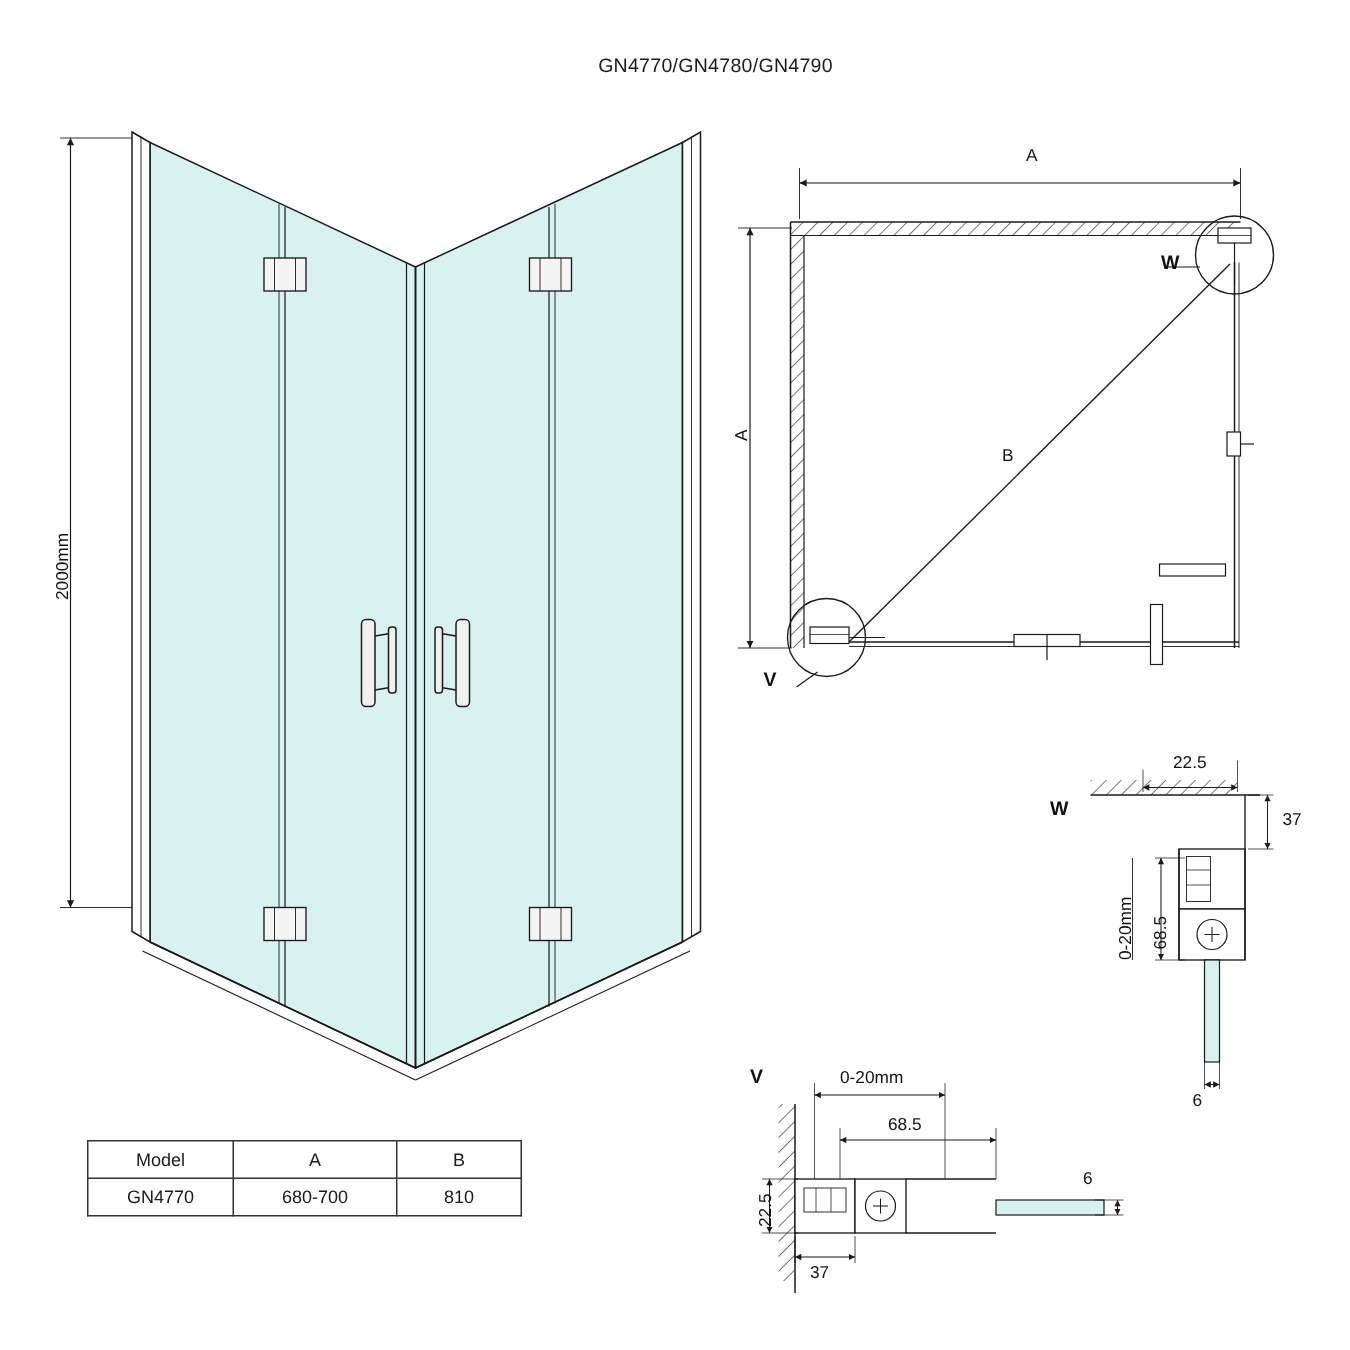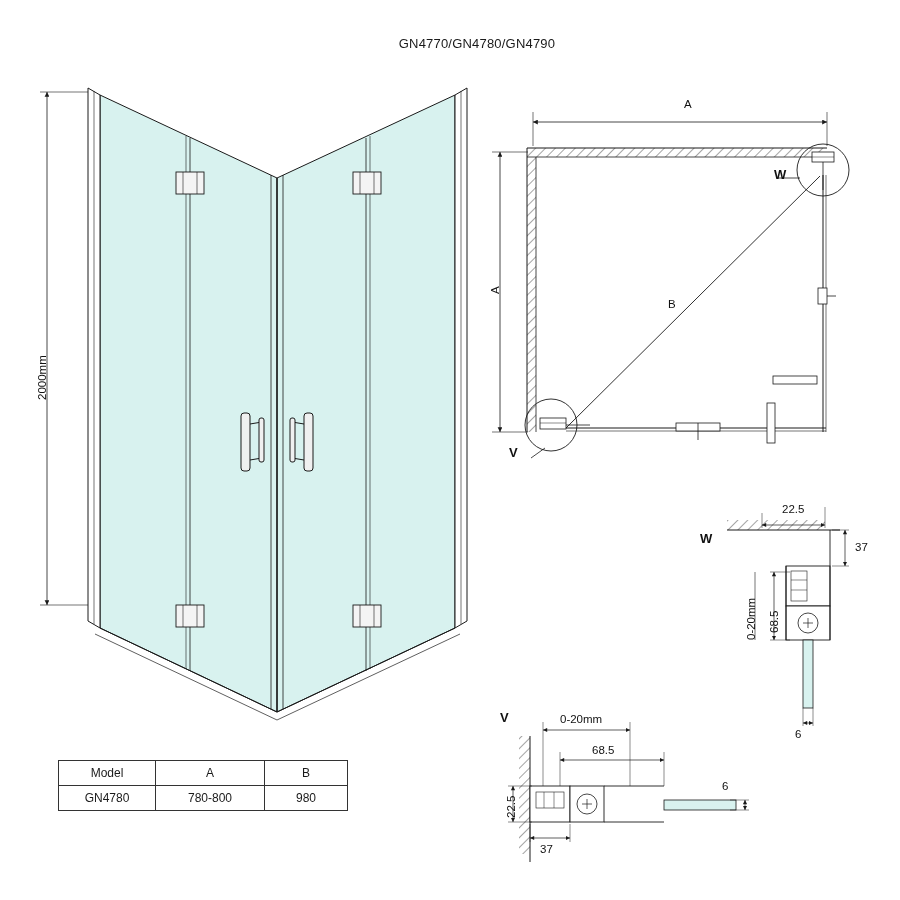--- a/index.html
+++ b/index.html
@@ -293,20 +293,20 @@
   <table class="spec-table">
     <thead>
       <tr>
         <th class="c0">Model</th>
         <th class="c1">A</th>
         <th class="c2">B</th>
       </tr>
     </thead>
     <tbody>
       <tr>
-        <td>GN4780</td>
-        <td>780-800</td>
-        <td>980</td>
+        <td>GN4770</td>
+        <td>680-700</td>
+        <td>810</td>
       </tr>
     </tbody>
   </table>
 
 </div>
 
 </body></html>

